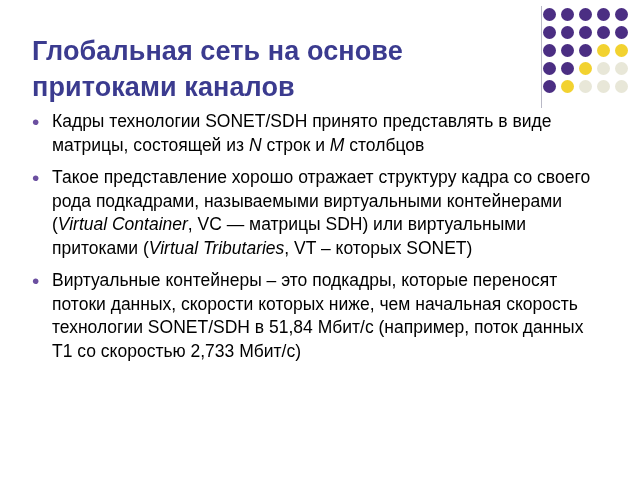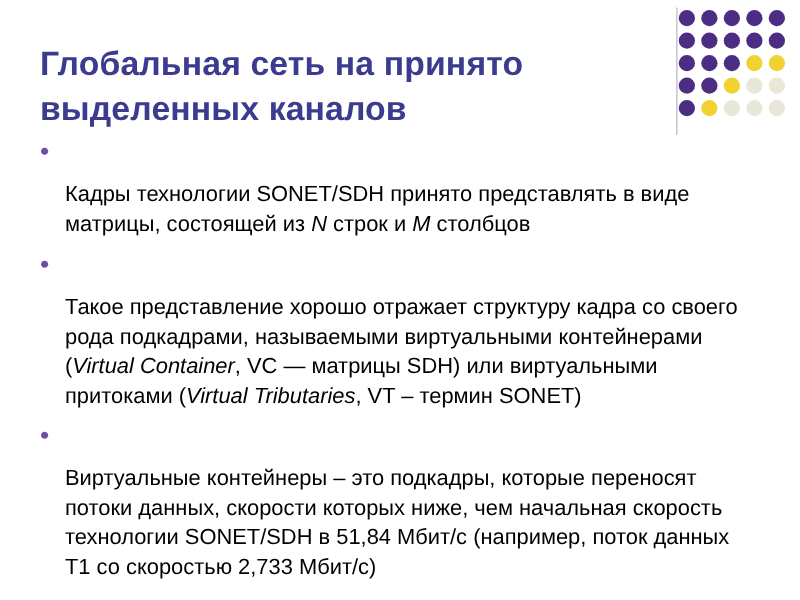--- a/index.html
+++ b/index.html
@@ -77,21 +77,20 @@
     line-height: 23px;
     text-align: left;
     padding-left: 2px;
     box-sizing: border-box;
   }
   .bullet-text {
     flex: 1 1 auto;
     color: #000000;
     font-size: 17.5px;
     line-height: 23.5px;
-    margin-top: 34px;
   }
   .it { font-style: italic; }
   .ul { }
 </style>
 </head>
 <body>
 
 <div class="slide">
 
   <div class="grid-rule"></div>
@@ -116,32 +115,32 @@
       <span class="dot" style="left: 36px; top: 54px; background: rgb(242, 210, 48);"></span>
       <span class="dot" style="left: 54px; top: 54px; background: rgb(232, 231, 216);"></span>
       <span class="dot" style="left: 72px; top: 54px; background: rgb(232, 231, 216);"></span>
       <span class="dot" style="left: 0px; top: 72px; background: rgb(75, 46, 131);"></span>
       <span class="dot" style="left: 18px; top: 72px; background: rgb(242, 210, 48);"></span>
       <span class="dot" style="left: 36px; top: 72px; background: rgb(232, 231, 216);"></span>
       <span class="dot" style="left: 54px; top: 72px; background: rgb(232, 231, 216);"></span>
       <span class="dot" style="left: 72px; top: 72px; background: rgb(232, 231, 216);"></span>
     </div>
 
-  <h1 class="title">Глобальная сеть на принято выделенных каналов</h1>
+  <h1 class="title">Глобальная сеть на основе притоками каналов</h1>
 
   <div class="body">
 
     <div class="bullet-row">
       <span class="bullet-mark">•</span>
       <span class="bullet-text"><span>Кадры технологии SONET/SDH принято представлять в виде матрицы, состоящей из </span><span class="it">N</span><span> строк и </span><span class="it">M</span><span> столбцов</span></span>
     </div>
 
     <div class="bullet-row">
       <span class="bullet-mark">•</span>
-      <span class="bullet-text"><span>Такое представление хорошо отражает структуру кадра со своего рода подкадрами, называемыми виртуальными контейнерами (</span><span class="it">Virtual Container</span><span>, VC — матрицы SDH) или </span><span class="ul">виртуальными притоками</span><span> (</span><span class="it">Virtual Tributaries</span><span>, VT – термин SONET)</span></span>
+      <span class="bullet-text"><span>Такое представление хорошо отражает структуру кадра со своего рода подкадрами, называемыми виртуальными контейнерами (</span><span class="it">Virtual Container</span><span>, VC — матрицы SDH) или </span><span class="ul">виртуальными притоками</span><span> (</span><span class="it">Virtual Tributaries</span><span>, VT – которых SONET)</span></span>
     </div>
 
     <div class="bullet-row">
       <span class="bullet-mark">•</span>
       <span class="bullet-text"><span>Виртуальные контейнеры – это подкадры, которые переносят потоки данных, скорости которых ниже, чем начальная скорость технологии SONET/SDH в 51,84 Мбит/с (например, поток данных T1 со скоростью 2,733 Мбит/с)</span></span>
     </div>
 
   </div>
 </div>
 

